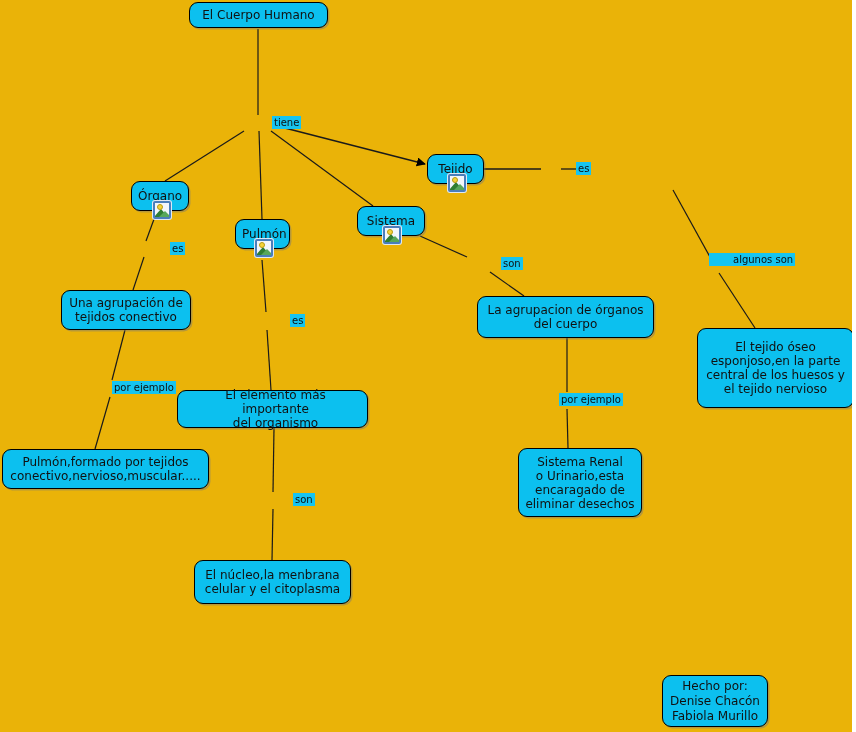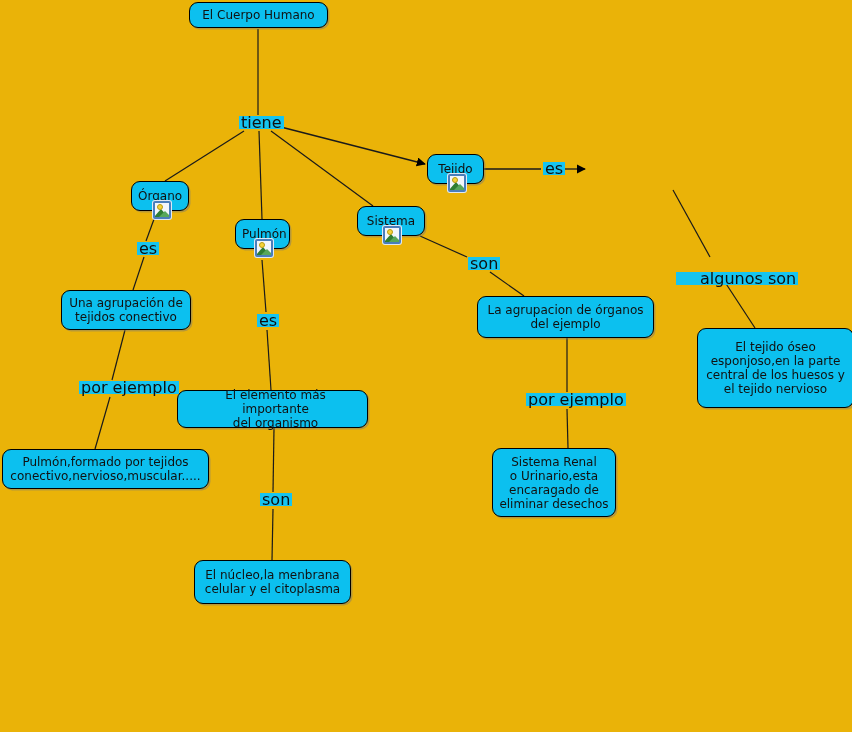--- a/index.html
+++ b/index.html
@@ -44,24 +44,25 @@
   }
   .node .node-text {
     display: block;
     width: 100%;
     white-space: pre-line;
   }
   .link-label {
     position: absolute;
     background: #16C4F0;
     color: #101010;
-    font-size: 16px;
+    font-size: 10px;
     line-height: 13px;
     padding: 0px 2px;
     white-space: nowrap;
+    margin-left: 33px;
   }
   .pic-icon {
     position: absolute;
     width: 18px;
     height: 18px;
     box-sizing: border-box;
     background: #ffffff;
     border: 2px solid #4a7ebb;
     border-radius: 2px;
     overflow: hidden;
@@ -216,59 +217,64 @@
 tejidos conectivo</span>
   </div>
 
   <div class="node" style="left:177px; top:390px; width:191px; height:38px;padding-left:12px;">
     <span class="node-text">El elemento más importante
 del organismo</span>
   </div>
 
   <div class="node" style="left:477px; top:296px; width:177px; height:42px;">
     <span class="node-text">La agrupacion de órganos
-del ejemplo</span>
+del cuerpo</span>
   </div>
 
   <div class="node" style="left:697px; top:328px; width:157px; height:80px;">
     <span class="node-text">El tejido óseo
 esponjoso,en la parte
 central de los huesos y
 el tejido nervioso</span>
   </div>
 
   <div class="node" style="left:2px; top:449px; width:207px; height:40px;">
     <span class="node-text">Pulmón,formado por tejidos
 conectivo,nervioso,muscular.....</span>
   </div>
 
   <div class="node" style="left:194px; top:560px; width:157px; height:44px;">
     <span class="node-text">El núcleo,la menbrana
 celular y el citoplasma</span>
   </div>
 
-  <div class="node" style="left:492px; top:448px; width:124px; height:69px;">
+  <div class="node" style="left:518px; top:448px; width:124px; height:69px;">
     <span class="node-text">Sistema Renal
 o Urinario,esta
 encaragado de
 eliminar desechos</span>
   </div>
 
   <span class="link-label" style="left:239px; top:116px;">tiene</span>
 
   <span class="link-label" style="left:137px; top:242px;">es</span>
 
   <span class="link-label" style="left:257px; top:314px;">es</span>
 
   <span class="link-label" style="left:543px; top:162px;">es</span>
 
   <span class="link-label" style="left:468px; top:257px;">son</span>
 
-  <span class="link-label" style="left:676px; top:272px;padding-left:24px;">algunos son</span>
+  <span class="link-label" style="left:676px; top:253px;padding-left:24px;">algunos son</span>
 
   <span class="link-label" style="left:79px; top:381px;">por ejemplo</span>
 
   <span class="link-label" style="left:526px; top:393px;">por ejemplo</span>
 
   <span class="link-label" style="left:260px; top:493px;">son</span>
 
+  <div class="credits" style="left:662px; top:675px; width:106px; height:52px;">
+    <span class="node-text">Hecho por:
+Denise Chacón
+Fabiola Murillo</span>
+  </div>
 
 </div>
 
 </body></html>

